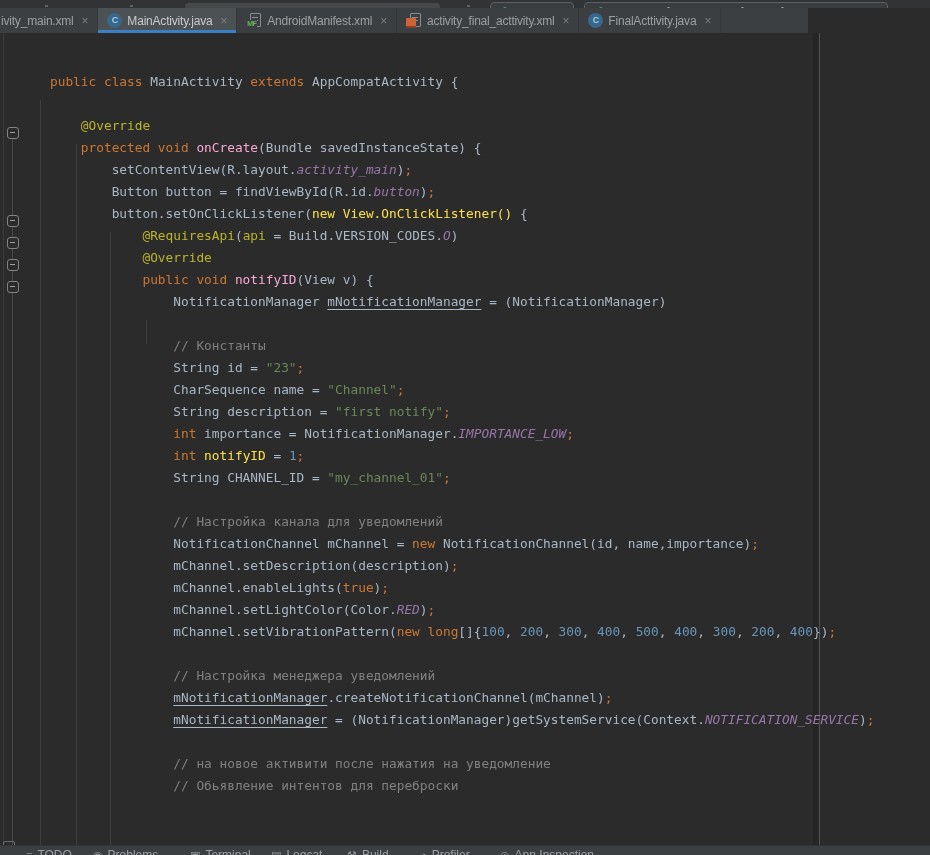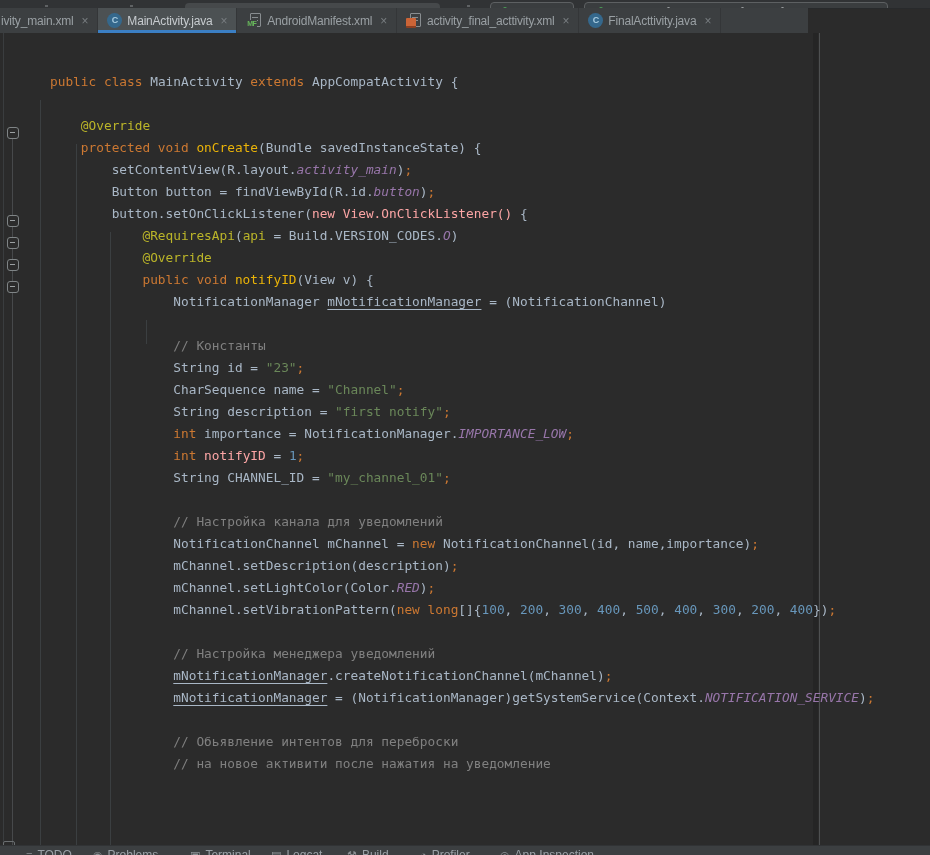--- a/index.html
+++ b/index.html
@@ -36,23 +36,23 @@
   .gutter-edge{position:absolute;left:3px;top:0;bottom:0;width:1px;background:#3a3d3f;}
   .fold{position:absolute;left:7px;width:10px;height:10px;border:1px solid #7f8486;border-radius:3px;
         background:#2b2b2b;z-index:3;}
   .fold::after{content:"";position:absolute;left:2px;top:4px;width:5px;height:1px;background:#9ba0a2;}
   .guide{position:absolute;width:1px;background:#3b3f41;z-index:1;}
   .margin-dark{position:absolute;left:813px;top:0;bottom:0;width:5px;background:#252525;z-index:0;}
   .margin-light{position:absolute;left:819px;top:0;bottom:0;width:1px;background:#4e5051;z-index:0;}
   .code{position:absolute;left:16px;top:0;padding:22px 0 0 18px;margin:16px;z-index:2;
         font-family:"DejaVu Sans Mono","Liberation Mono",monospace;font-size:12.8px;line-height:22px;}
   .cl{height:22px;white-space:pre;}
-  .s-def{color:#a9b7c6}.s-kw{color:#cc7832}.s-meth{color:#eab308}.s-ann{color:#bbb529}
+  .s-def{color:#a9b7c6}.s-kw{color:#cc7832}.s-meth{color:#f9a8d4}.s-ann{color:#bbb529}
   .s-str{color:#6a8759}.s-num{color:#6897bb}.s-const{color:#9876aa;font-style:italic}
-  .s-cmt{color:#808080}.s-dim{color:#fca5a5}.s-semi{color:#cc7832}
+  .s-cmt{color:#808080}.s-dim{color:#fde047}.s-semi{color:#cc7832}
   .s-und{color:#a9b7c6;text-decoration:underline;text-underline-offset:3px;}
   .float-icon{position:absolute;left:3px;top:808px;width:10px;height:10px;border:1px solid #6a6e70;
               border-radius:2px;z-index:4;}
   
   .bottom-bar{position:absolute;left:0;top:845px;width:930px;height:10px;background:#3c3f41;
               border-top:1px solid #313335;overflow:hidden;}
   .bb-item{position:absolute;top:3px;display:flex;gap:5px;align-items:flex-start;
            font-size:12px;color:#9ba1a7;white-space:nowrap;line-height:12px;}
   .bb-icon{font-size:11px;color:#8d9296;line-height:12px;}
 </style>
@@ -132,42 +132,43 @@
         <div class="cl"><span class="s-kw">public class </span><span class="s-def">MainActivity </span><span class="s-kw">extends </span><span class="s-def">AppCompatActivity {</span></div>
         <div class="cl">&nbsp;</div>
         <div class="cl"><span class="s-def">    </span><span class="s-ann">@Override</span></div>
         <div class="cl"><span class="s-def">    </span><span class="s-kw">protected void </span><span class="s-meth">onCreate</span><span class="s-def">(Bundle savedInstanceState) {</span></div>
         <div class="cl"><span class="s-def">        setContentView(R.layout.</span><span class="s-const">activity_main</span><span class="s-def">)</span><span class="s-semi">;</span></div>
         <div class="cl"><span class="s-def">        Button button = findViewById(R.id.</span><span class="s-const">button</span><span class="s-def">)</span><span class="s-semi">;</span></div>
         <div class="cl"><span class="s-def">        button.setOnClickListener(</span><span class="s-dim">new View.OnClickListener() </span><span class="s-def">{</span></div>
         <div class="cl"><span class="s-def">            </span><span class="s-ann">@RequiresApi</span><span class="s-def">(</span><span class="s-ann">api</span><span class="s-def"> = Build.VERSION_CODES.</span><span class="s-const">O</span><span class="s-def">)</span></div>
         <div class="cl"><span class="s-def">            </span><span class="s-ann">@Override</span></div>
         <div class="cl"><span class="s-def">            </span><span class="s-kw">public void </span><span class="s-meth">notifyID</span><span class="s-def">(View v) {</span></div>
-        <div class="cl"><span class="s-def">                NotificationManager </span><span class="s-und">mNotificationManager</span><span class="s-def"> = (NotificationChannel)</span></div>
+        <div class="cl"><span class="s-def">                NotificationManager </span><span class="s-und">mNotificationManager</span><span class="s-def"> = (NotificationManager)</span></div>
         <div class="cl">&nbsp;</div>
         <div class="cl"><span class="s-def">                </span><span class="s-cmt">// Константы</span></div>
         <div class="cl"><span class="s-def">                String id = </span><span class="s-str">"23"</span><span class="s-semi">;</span></div>
         <div class="cl"><span class="s-def">                CharSequence name = </span><span class="s-str">"Channel"</span><span class="s-semi">;</span></div>
         <div class="cl"><span class="s-def">                String description = </span><span class="s-str">"first notify"</span><span class="s-semi">;</span></div>
         <div class="cl"><span class="s-def">                </span><span class="s-kw">int</span><span class="s-def"> importance = NotificationManager.</span><span class="s-const">IMPORTANCE_LOW</span><span class="s-semi">;</span></div>
         <div class="cl"><span class="s-def">                </span><span class="s-kw">int</span><span class="s-dim"> notifyID</span><span class="s-def"> = </span><span class="s-num">1</span><span class="s-semi">;</span></div>
         <div class="cl"><span class="s-def">                String CHANNEL_ID = </span><span class="s-str">"my_channel_01"</span><span class="s-semi">;</span></div>
         <div class="cl">&nbsp;</div>
         <div class="cl"><span class="s-def">                </span><span class="s-cmt">// Настройка канала для уведомлений</span></div>
         <div class="cl"><span class="s-def">                NotificationChannel mChannel = </span><span class="s-kw">new</span><span class="s-def"> NotificationChannel(id, name,importance)</span><span class="s-semi">;</span></div>
         <div class="cl"><span class="s-def">                mChannel.setDescription(description)</span><span class="s-semi">;</span></div>
+        <div class="cl"><span class="s-def">                mChannel.enableLights(</span><span class="s-kw">true</span><span class="s-def">)</span><span class="s-semi">;</span></div>
         <div class="cl"><span class="s-def">                mChannel.setLightColor(Color.</span><span class="s-const">RED</span><span class="s-def">)</span><span class="s-semi">;</span></div>
         <div class="cl"><span class="s-def">                mChannel.setVibrationPattern(</span><span class="s-kw">new long</span><span class="s-def">[]{</span><span class="s-num">100</span><span class="s-def">, </span><span class="s-num">200</span><span class="s-def">, </span><span class="s-num">300</span><span class="s-def">, </span><span class="s-num">400</span><span class="s-def">, </span><span class="s-num">500</span><span class="s-def">, </span><span class="s-num">400</span><span class="s-def">, </span><span class="s-num">300</span><span class="s-def">, </span><span class="s-num">200</span><span class="s-def">, </span><span class="s-num">400</span><span class="s-def">})</span><span class="s-semi">;</span></div>
         <div class="cl">&nbsp;</div>
         <div class="cl"><span class="s-def">                </span><span class="s-cmt">// Настройка менеджера уведомлений</span></div>
         <div class="cl"><span class="s-def">                </span><span class="s-und">mNotificationManager</span><span class="s-def">.createNotificationChannel(mChannel)</span><span class="s-semi">;</span></div>
         <div class="cl"><span class="s-def">                </span><span class="s-und">mNotificationManager</span><span class="s-def"> = (NotificationManager)getSystemService(Context.</span><span class="s-const">NOTIFICATION_SERVICE</span><span class="s-def">)</span><span class="s-semi">;</span></div>
         <div class="cl">&nbsp;</div>
+        <div class="cl"><span class="s-def">                </span><span class="s-cmt">// на новое активити после нажатия на уведомление</span></div>
         <div class="cl"><span class="s-def">                </span><span class="s-cmt">// Обьявление интентов для переброски</span></div>
-        <div class="cl"><span class="s-def">                </span><span class="s-cmt">// на новое активити после нажатия на уведомление</span></div>
       </div>
     <div class="float-icon"></div>
   </div>
 
   <div class="bottom-bar" id="bottom-bar">
       <div class="bb-item" style="left: 26px;">
         <span class="bb-icon">≡</span>
         <span>TODO</span>
       </div>
       <div class="bb-item" style="left: 93px;">

